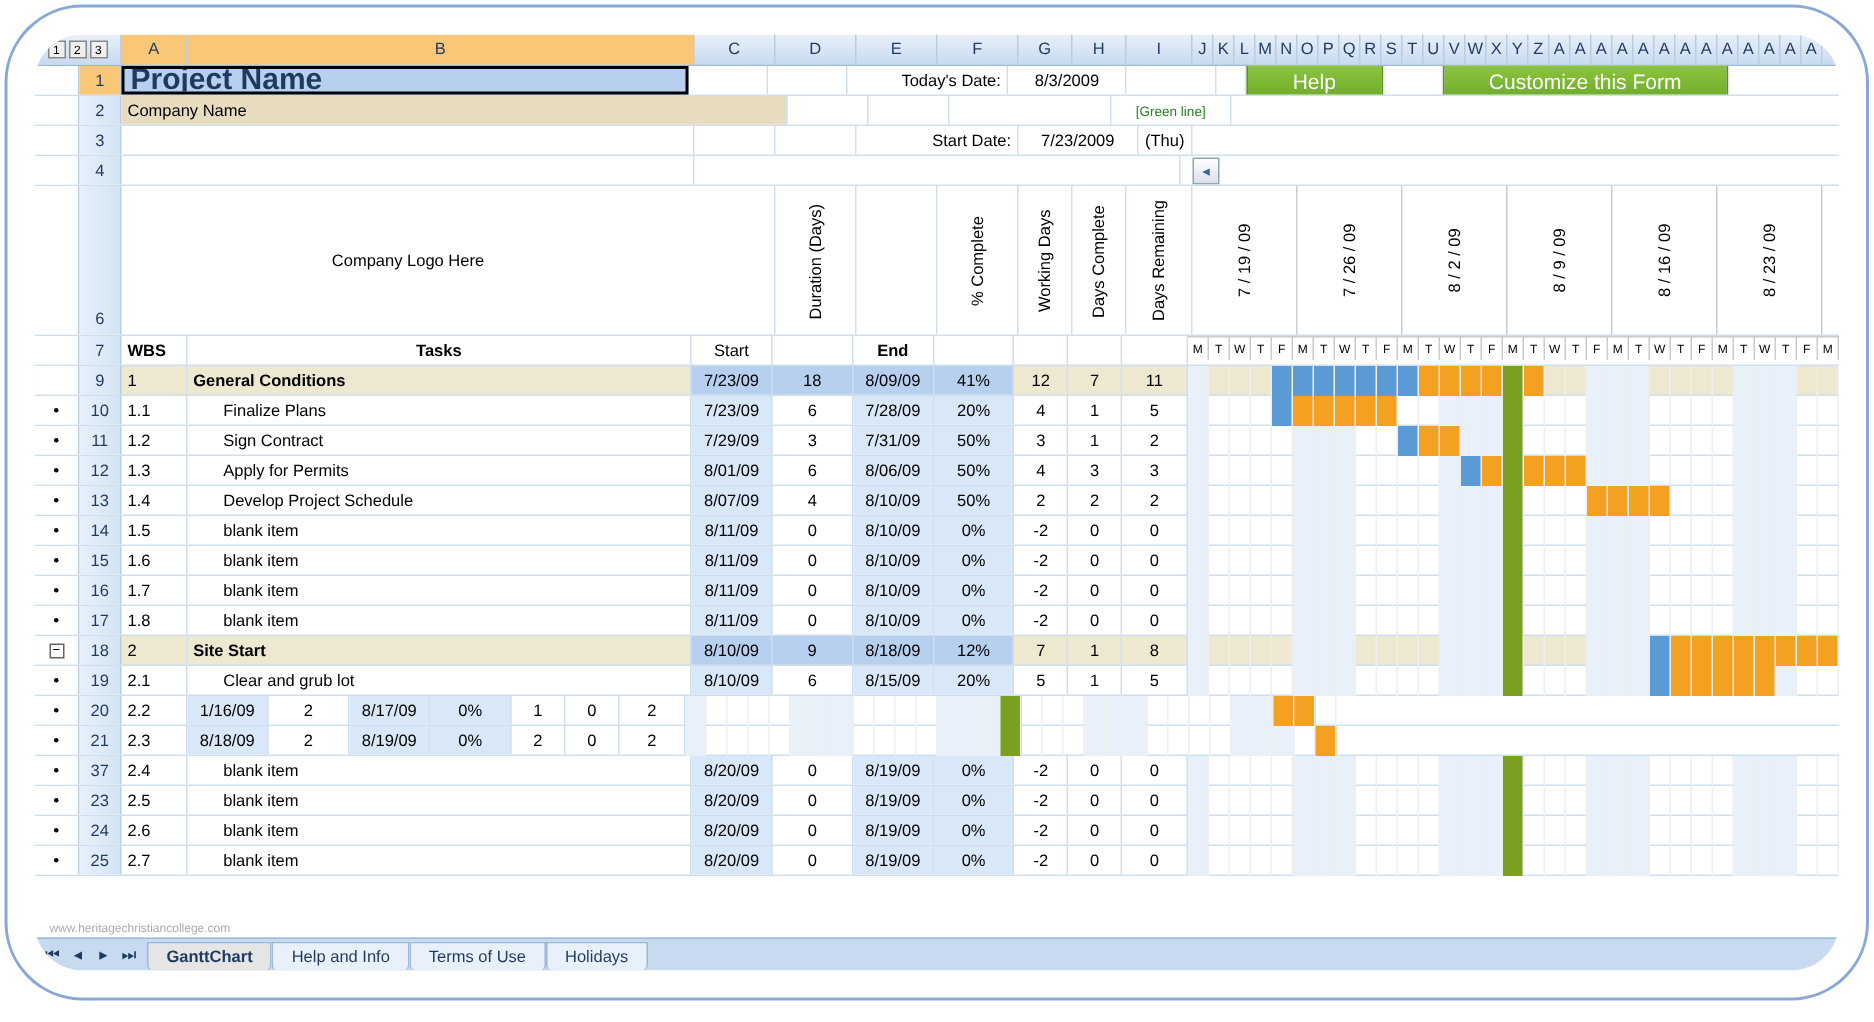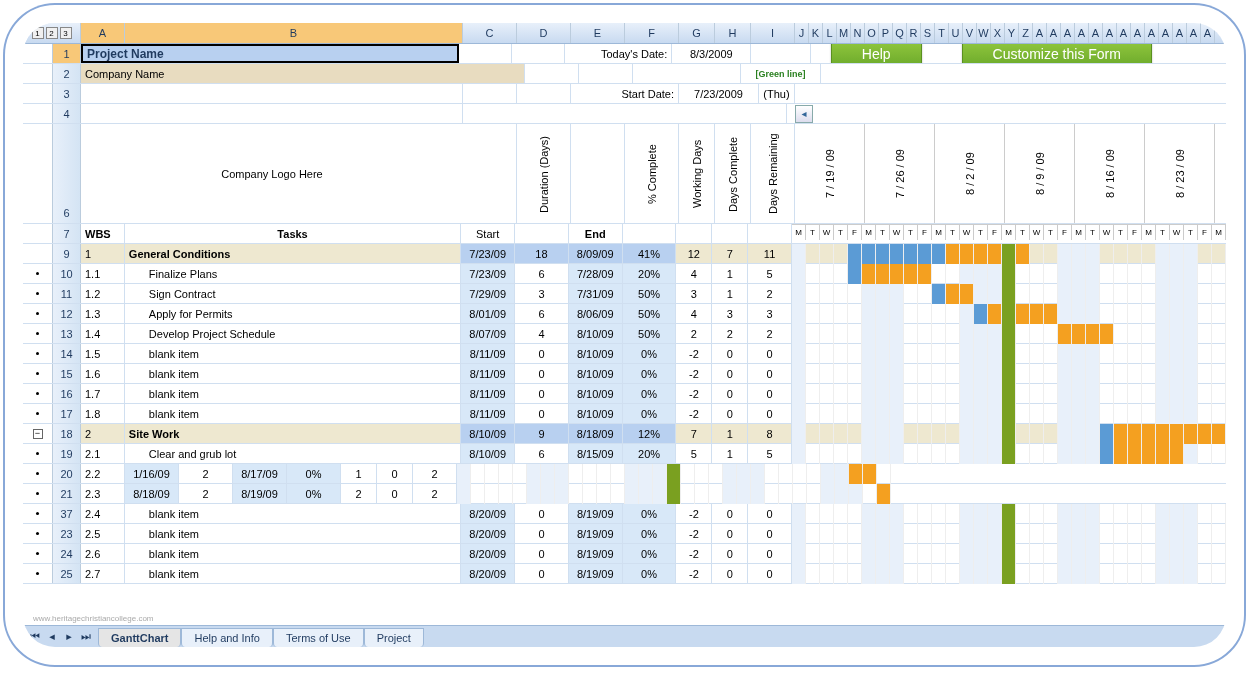--- a/index.html
+++ b/index.html
@@ -19,21 +19,21 @@
 .outline-col .minus{width:10px;height:10px;border:1px solid #666;display:flex;align-items:center;justify-content:center;font-size:9px;line-height:1}
 .rh{width:28px;background:linear-gradient(90deg,#e8f0fa,#d4e4f4);border-right:1px solid #bcd;display:flex;align-items:center;justify-content:center;color:#1f3a5f;cursor:pointer}
 .rh.sel{background:#f8c878}
 .cell{border-right:1px solid #d0dff0;display:flex;align-items:center;padding:0 4px;overflow:hidden;white-space:nowrap}
 .cell.a{width:44px}.cell.b{width:338px}.cell.cf{width:54px;justify-content:center}.cell.g{width:36px;justify-content:center}.cell.h{width:36px;justify-content:center}.cell.i{width:44px;justify-content:center}
 .cell.pad{padding-left:24px}
 .r-tall{height:20px}
 .r-v{height:20px}
 .r-hdr{height:100px}
 .r-hdr .cell{align-items:center}
-.proj-title{font-size:12px;font-weight:bold;color:#1f3a5f;border:2px solid #000;background:#b8d0f0}
+.proj-title{font-size:20px;font-weight:bold;color:#1f3a5f;border:2px solid #000;background:#b8d0f0}
 .company{background:#e8dcc0}
 .vtext{writing-mode:vertical-rl;transform:rotate(180deg);height:90px;display:flex;align-items:center;justify-content:center}
 .btn-help,.btn-custom{background:linear-gradient(#92c83e,#6aa82a);color:#fff;border:1px solid #5a9020;border-radius:4px;padding:6px 30px;font-size:14px;cursor:pointer;box-shadow:0 1px 2px rgba(0,0,0,0.3)}
 .btn-nav{width:18px;height:18px;border:1px solid #8aa;background:linear-gradient(#fff,#dde);display:flex;align-items:center;justify-content:center;cursor:pointer;font-size:10px;color:#369}
 .gantt-cell{width:14px;height:20px;border-right:1px solid #eee;flex-shrink:0}
 .gantt-weekend{background:#e8f0fa}
 .gantt-bar{background:#5b9bd5}
 .gantt-bar-o{background:#f4a020}
 .today-line{background:#7aa020}
 .section-row{background:#eee8d0}
@@ -123,21 +123,21 @@
 
 <div class="row r-tall">
   <div class="rh-area">
           <div class="outline-col"></div>
           <div class="rh">2</div>
         </div>
   <div class="cell a company" style="width:444px">Company Name</div>
   <div class="cell cf"></div>
         <div class="cell cf"></div>
         <div class="cell cf" style="width:108px"></div>
-  <div class="cell cf" style="width:80px;color:#2a8020;font-weight:bold;font-size:9px">[Green line]</div>
+  <div class="cell cf" style="width:80px;color:#2a8020;font-weight:normal;font-size:9px">[Green line]</div>
 </div>
 
 <div class="row r-tall">
   <div class="rh-area">
           <div class="outline-col"></div>
           <div class="rh">3</div>
         </div>
   <div class="cell a" style="width:382px"></div>
   <div class="cell cf"></div>
         <div class="cell cf"></div>
@@ -702,21 +702,21 @@
           </div>
         </div>
         <div class="row r-v section-row">
           <div class="rh-area">
             <div class="outline-col">
               <div class="minus">−</div>
             </div>
             <div class="rh">18</div>
           </div>
           <div class="cell a">2</div>
-          <div class="cell b">Site Work</div>
+          <div class="cell b">Site Start</div>
           <div class="cell cf date-c">8/10/09</div>
           <div class="cell cf date-c">9</div>
           <div class="cell cf date-c">8/18/09</div>
           <div class="cell cf date-c">12%</div>
           <div class="cell g">7</div>
           <div class="cell h">1</div>
           <div class="cell i">8</div>
           <div class="gantt-grid">
             <div class="gantt-cell gantt-weekend"></div>
             <div class="gantt-cell"></div>
@@ -1107,18 +1107,18 @@
   <div class="tab-nav">
     <span class="tab-btn">⏮</span>
     <span class="tab-btn">◂</span>
     <span class="tab-btn">▸</span>
     <span class="tab-btn">⏭</span>
   </div>
   <div class="tab active">GanttChart</div>
   <div id="other-tabs" style="display:flex">
         <div class="tab">Help and Info</div>
         <div class="tab">Terms of Use</div>
-        <div class="tab">Project</div>
+        <div class="tab">Holidays</div>
       </div>
 </div>
 
 <div class="watermark">www.heritagechristiancollege.com</div>
 </div>
 
 </body></html>

